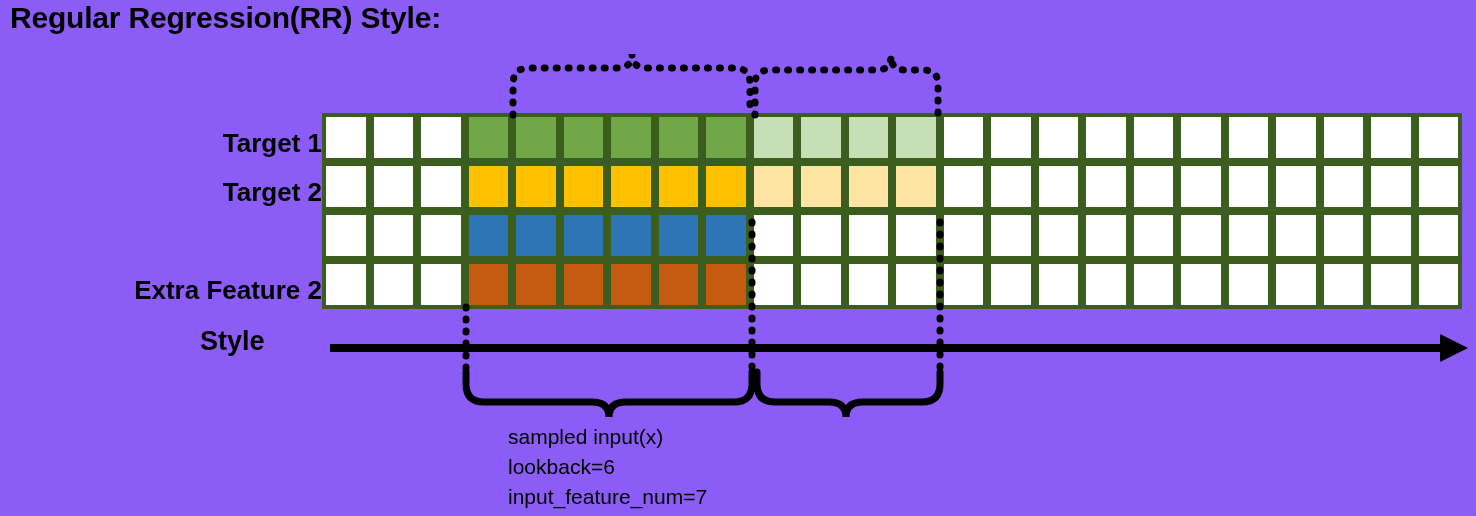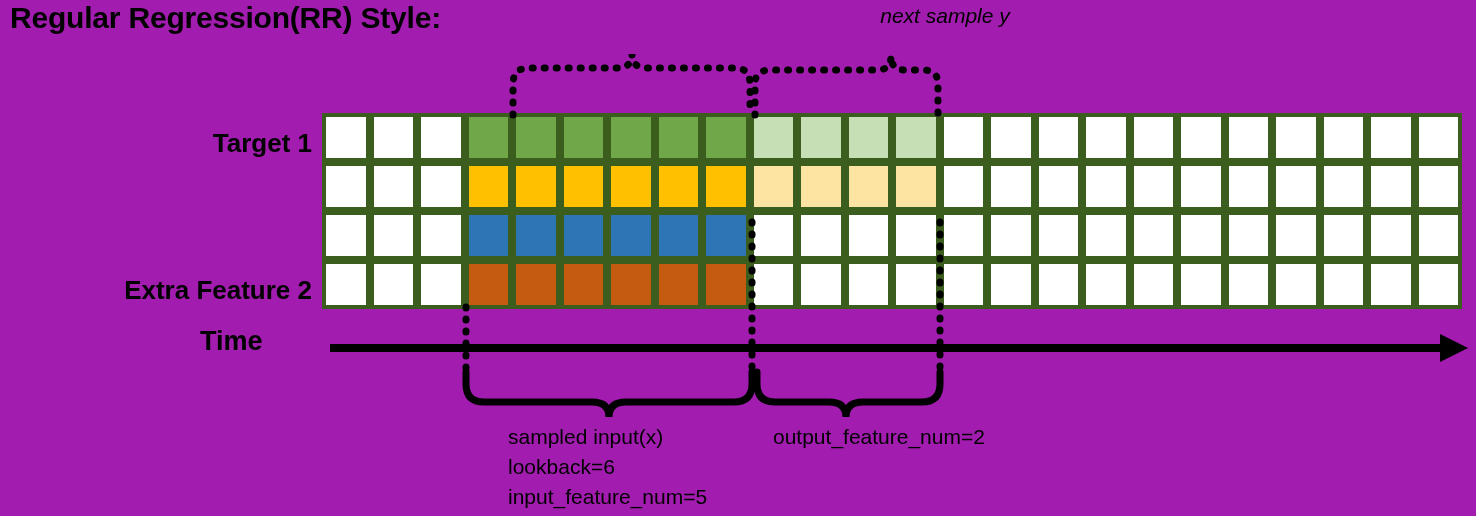--- a/index.html
+++ b/index.html
@@ -9,21 +9,21 @@
   }
   body {
     font-family: "Liberation Sans", sans-serif;
     -webkit-font-smoothing: antialiased;
   }
   #stage {
     position: relative;
     width: 1476px;
     height: 516px;
     overflow: hidden;
-    background: #a21caf;
+    background: #8b5cf6;
   }
   
   #title {
     position: absolute;
     left: 10px;
     top: 1px;
     font-size: 30px;
     font-weight: bold;
     color: #000000;
     letter-spacing: -0.2px;
@@ -35,21 +35,21 @@
     right: 0px;
     width: 260px;
     text-align: right;
     font-size: 26px;
     font-weight: bold;
     color: #000000;
     white-space: nowrap;
   }
   #row-labels {
     position: absolute;
-    left: 50px;
+    left: 60px;
     top: 115px;
     width: 262px;
     height: 192px;
   }
   
   #grid {
     position: absolute;
     left: 322px;
     top: 113px;
     width: 1140px;
@@ -108,20 +108,21 @@
 </style>
 </head>
 <body>
 
 <div id="stage">
 
   <div id="title">Regular Regression(RR) Style:</div>
 
   <div id="row-labels">
     <div class="row-label" style="top:13px;">Target 1</div>
+    <div class="row-label" style="top:62px;">Target 2</div>
     <div class="row-label" style="top:160px;">Extra Feature 2</div>
   </div>
 
   <div id="grid">
       <div class="grid-row" style="top: 0px;">
         <div class="cell" style="left: 4px; width: 39.5px; background: rgb(255, 255, 255);"></div>
         <div class="cell" style="left: 51.5px; width: 39.5px; background: rgb(255, 255, 255);"></div>
         <div class="cell" style="left: 99px; width: 39.5px; background: rgb(255, 255, 255);"></div>
         <div class="cell" style="left: 146.5px; width: 39.5px; background: rgb(112, 168, 73);"></div>
         <div class="cell" style="left: 194px; width: 39.5px; background: rgb(112, 168, 73);"></div>
@@ -218,31 +219,29 @@
         <div class="cell" style="left: 811.5px; width: 39.5px; background: rgb(255, 255, 255);"></div>
         <div class="cell" style="left: 859px; width: 39.5px; background: rgb(255, 255, 255);"></div>
         <div class="cell" style="left: 906.5px; width: 39.5px; background: rgb(255, 255, 255);"></div>
         <div class="cell" style="left: 954px; width: 39.5px; background: rgb(255, 255, 255);"></div>
         <div class="cell" style="left: 1001.5px; width: 39.5px; background: rgb(255, 255, 255);"></div>
         <div class="cell" style="left: 1049px; width: 39.5px; background: rgb(255, 255, 255);"></div>
         <div class="cell" style="left: 1096.5px; width: 39.5px; background: rgb(255, 255, 255);"></div>
       </div>
     </div>
 
-  <div id="time-label">Time</div>
-
-  <div class="brace-top-label" style="left:800px; width:290px;">next sample y</div>
+  <div id="time-label">Style</div>
+
 
   <div class="caption" style="left:508px; top:422px;">
     <div>sampled input(x)</div>
     <div>lookback=6</div>
-    <div>input_feature_num=5</div>
+    <div>input_feature_num=7</div>
   </div>
   <div class="caption" style="left:773px; top:422px;">
-    <div>output_feature_num=2</div>
   </div>
 
   <svg class="overlay" viewBox="0 0 1476 516">
 
     <g fill="none" stroke="#000000" stroke-width="7" stroke-linecap="round" stroke-dasharray="1 11">
       <path d="M 513,115 L 513,84
                Q 513,68 529,68
                L 617,68
                Q 632,68 632,54
                Q 632,68 647,68

